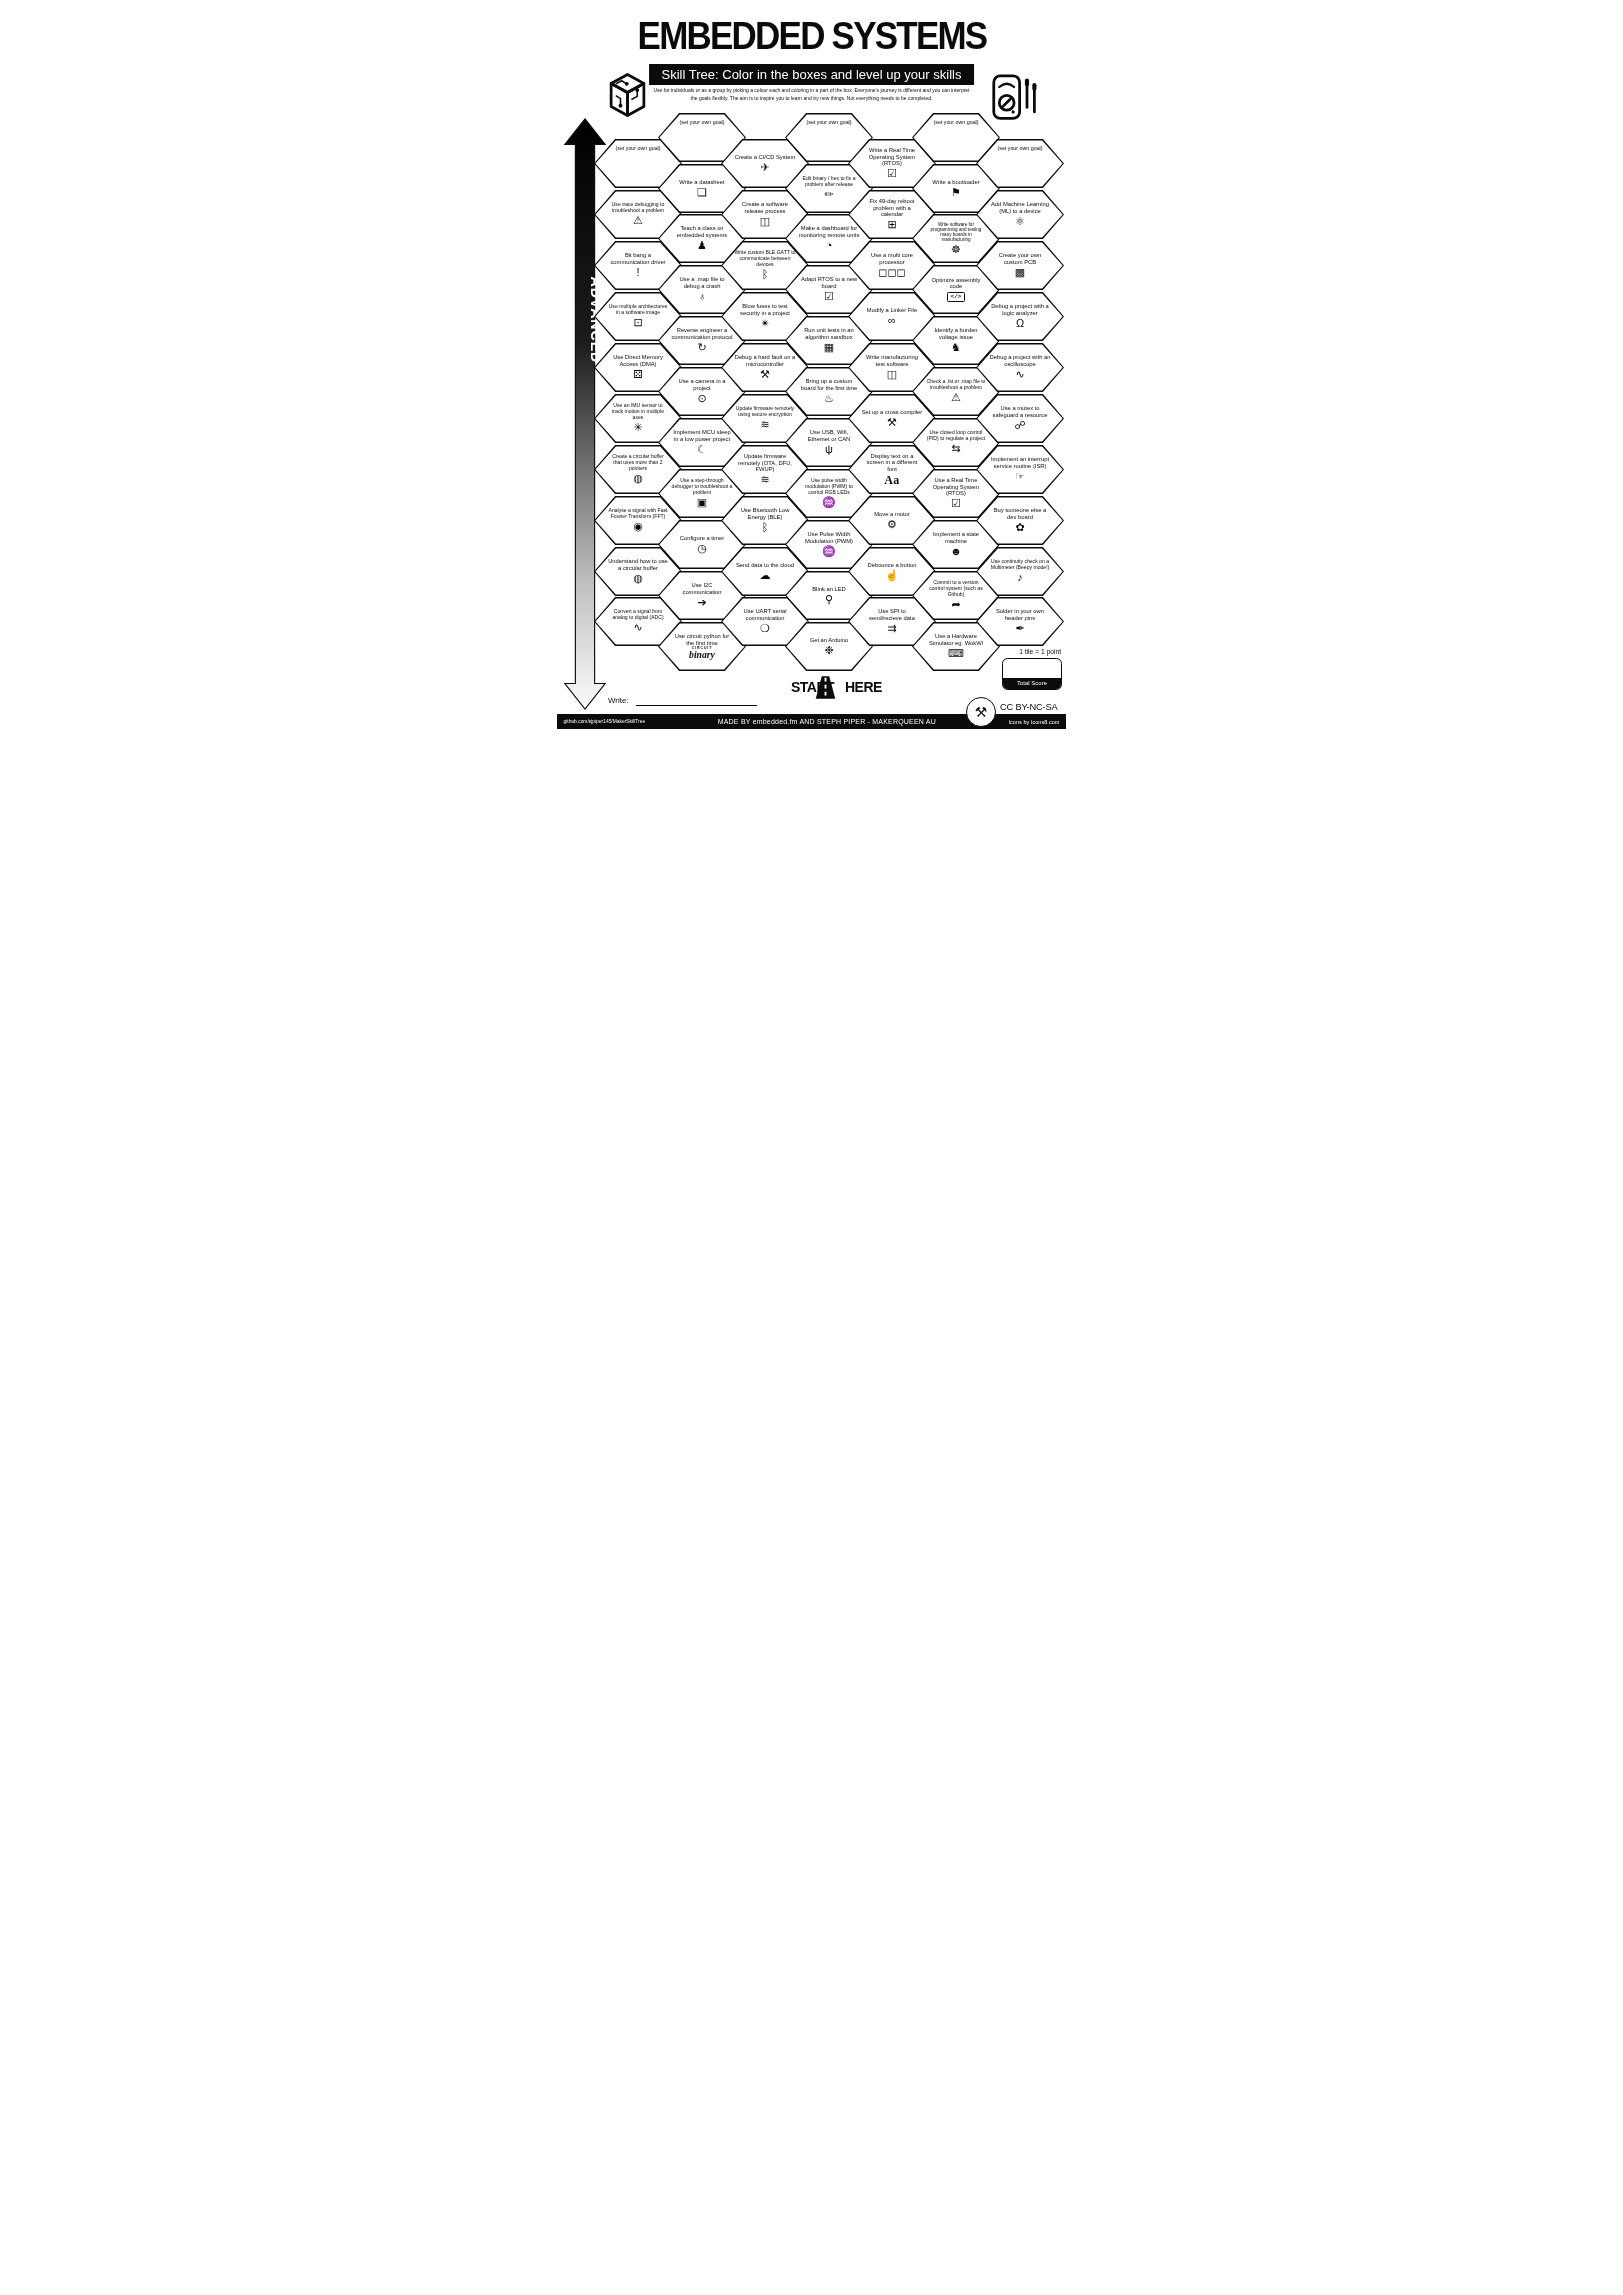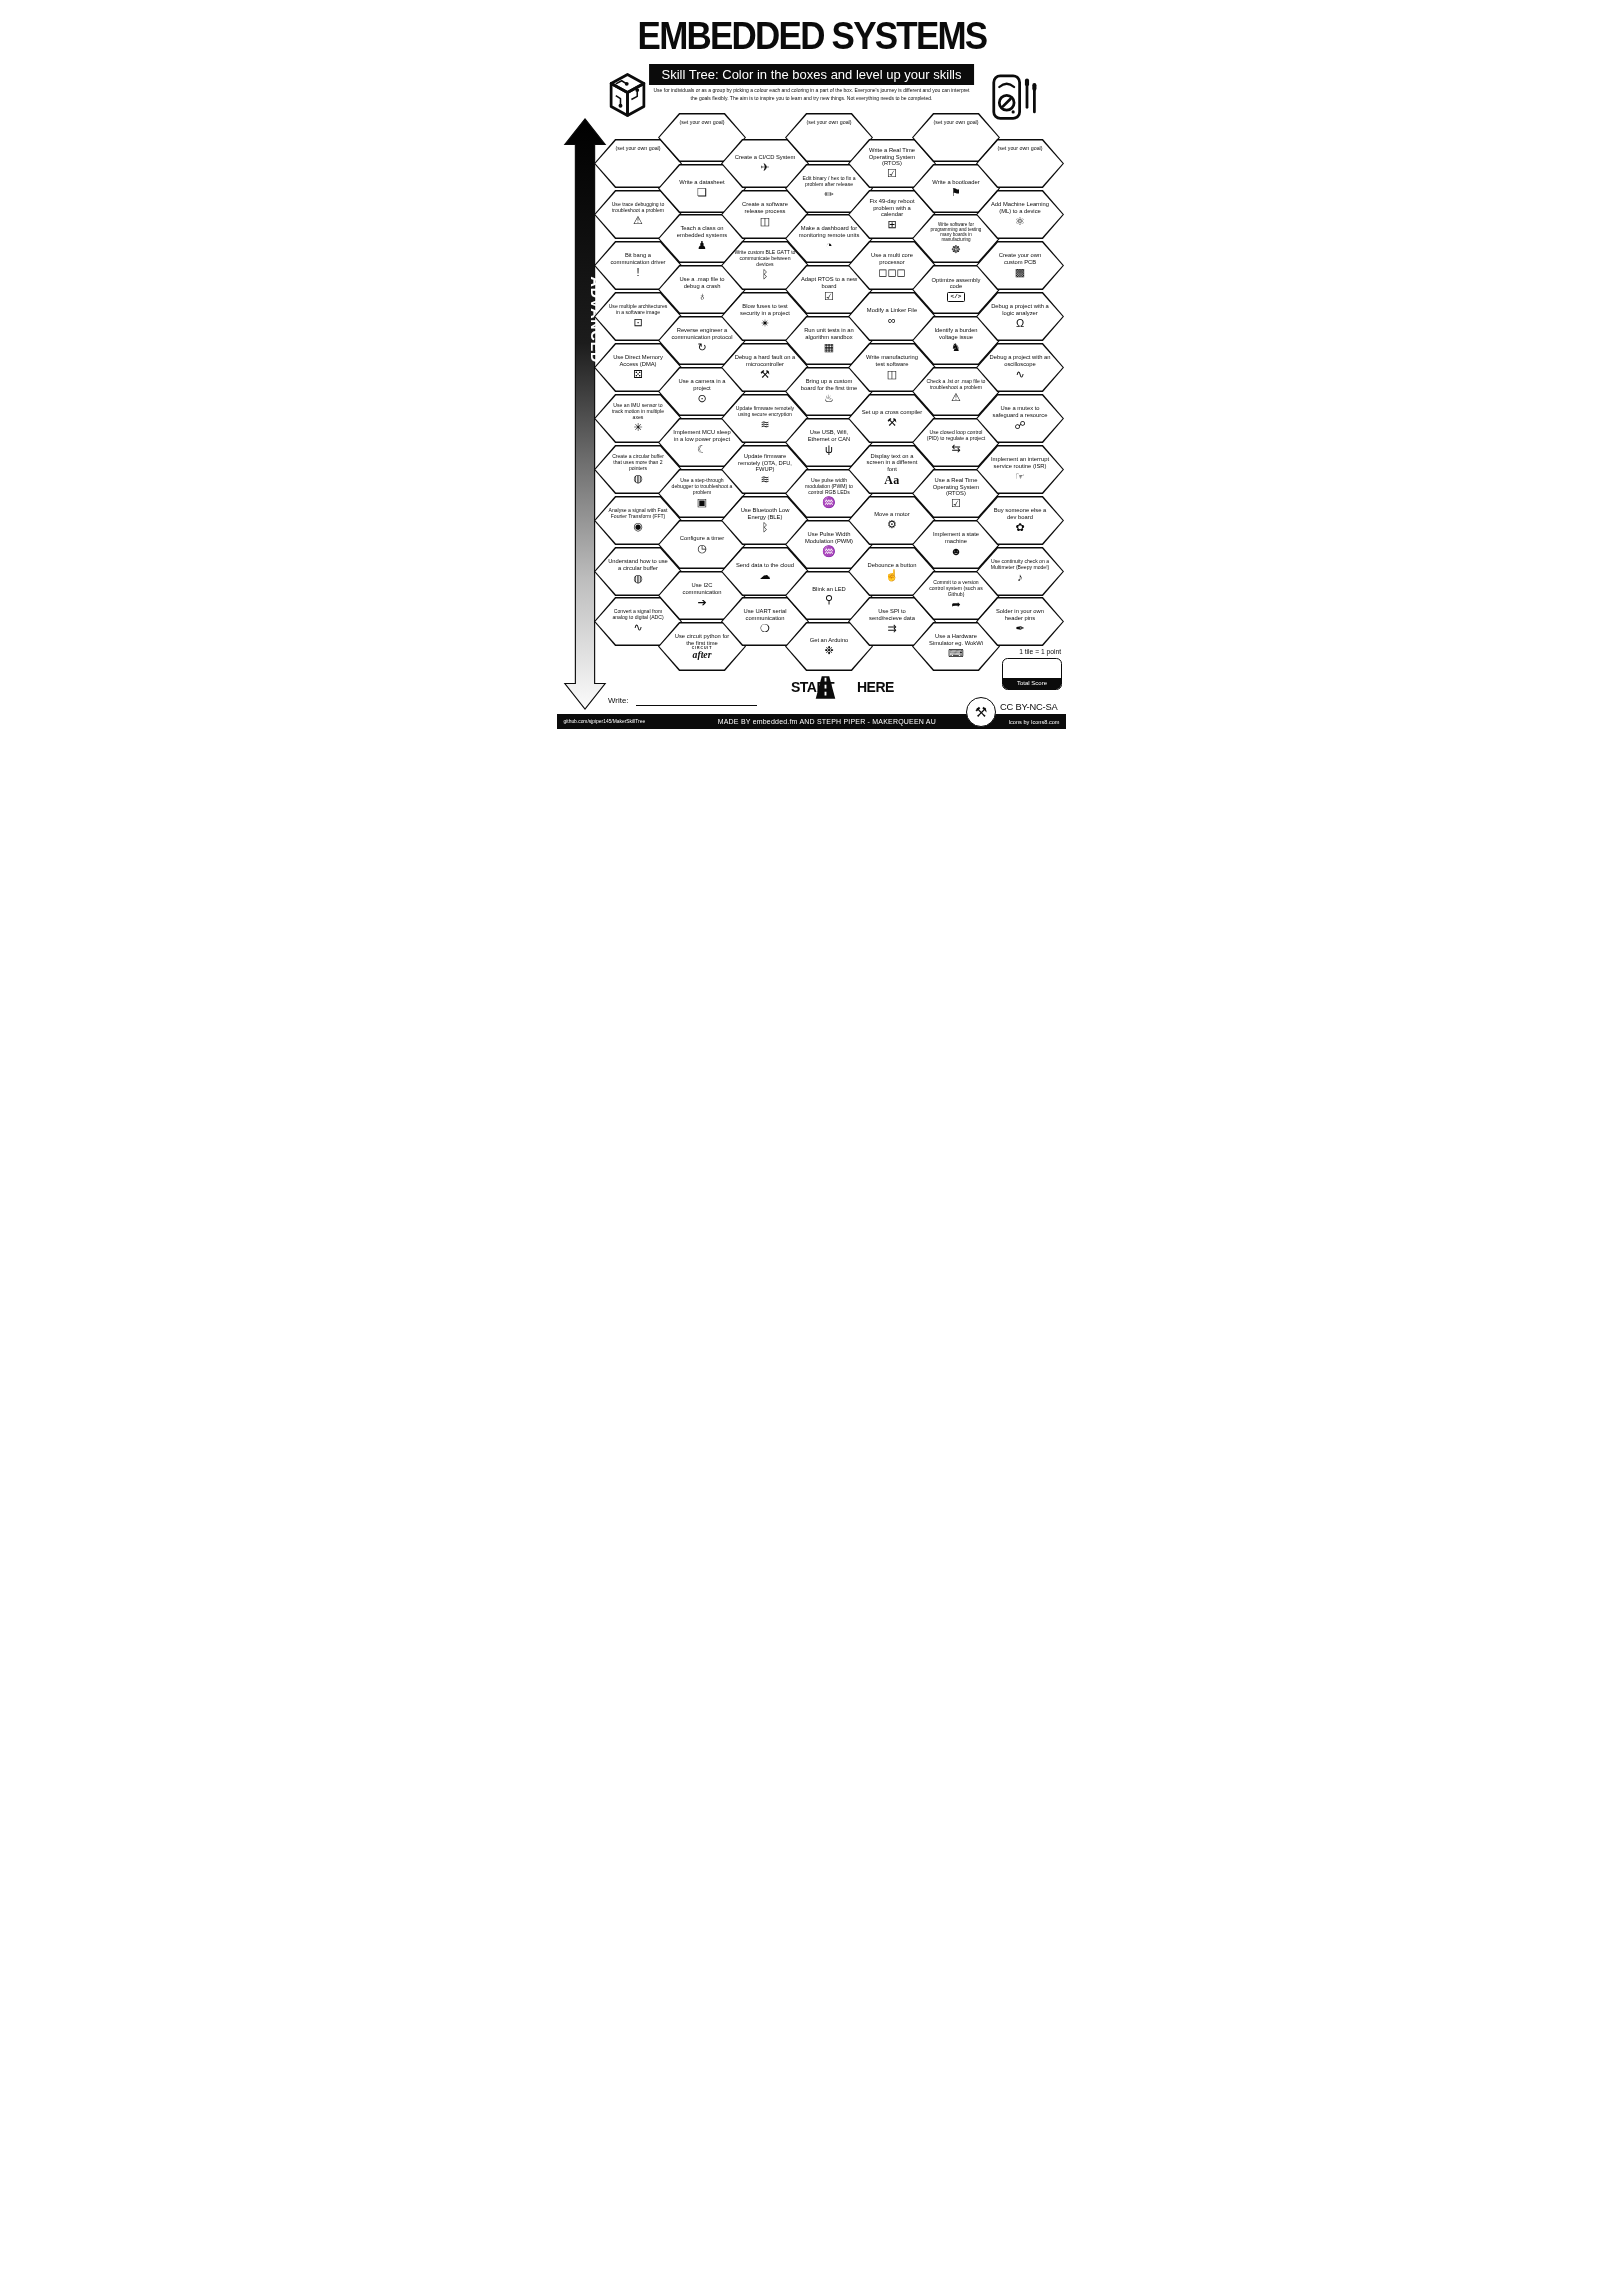--- a/index.html
+++ b/index.html
@@ -37,21 +37,21 @@
   .hex-icon.code { font-family:"Liberation Mono", monospace; font-size:6px; font-weight:bold;
                    border:1.2px solid #0b0b0b; border-radius:1.4px; padding:1.4px 2.3px 0.9px; margin-top:1.9px; }
   .hex-icon.aa { font-family:"Liberation Serif", serif; font-size:12px; font-weight:bold; letter-spacing:0.5px; }
   .cp-logo { margin-top:0.9px; line-height:1; }
   .cp-top { display:block; font-size:3.5px; font-weight:bold; letter-spacing:0.9px; }
   .cp-bot { display:block; font-family:"Liberation Serif", serif; font-style:italic; font-weight:bold; font-size:9.7px; margin-top:-0.9px; }
 
   
   .start-label, .here-label { position:absolute; top:670px; font-size:14px; font-weight:900; letter-spacing:-0.5px; }
   .start-label { left:234px; }
-  .here-label  { left:300px; }
+  .here-label  { left:288px; }
   .road-icon { position:absolute; left:255px; top:665px; }
 
   .name-row { position:absolute; left:51px; top:687px; font-size:7.9px; }
   .name-line { position:absolute; left:79px; top:687px; width:121px; height:10.2px; border-bottom:1.2px solid #0b0b0b; }
 
   .tile-note { position:absolute; left:435px; top:639px; width:69px; text-align:right; font-size:6.7px; }
   .score-box { position:absolute; left:445px; top:649px; width:60px; height:32px;
                border:1.4px solid #0b0b0b; border-radius:5.6px; background:#fff; overflow:hidden; }
   .score-bar { position:absolute; left:0; right:0; bottom:0; height:10.6px; background:#0b0b0b;
                color:#fff; font-size:6px; text-align:center; line-height:10.6px; }
@@ -238,21 +238,21 @@
         <div class="hex-in">
           <div class="hex-label">Use I2C communication</div>
           <div class="hex-icon">➔</div>
         </div>
       </div>
       <div class="hex" style="left: 101px; top: 613px;">
         <div class="hex-in">
           <div class="hex-label">Use circuit python for the first time</div>
           <div class="cp-logo">
             <span class="cp-top">CIRCUIT</span>
-            <span class="cp-bot">after</span>
+            <span class="cp-bot">binary</span>
           </div>
         </div>
       </div>
       <div class="hex" style="left: 164px; top: 130px;">
         <div class="hex-in">
           <div class="hex-label">Create a CI/CD System</div>
           <div class="hex-icon">✈</div>
         </div>
       </div>
       <div class="hex" style="left: 164px; top: 181px;">

